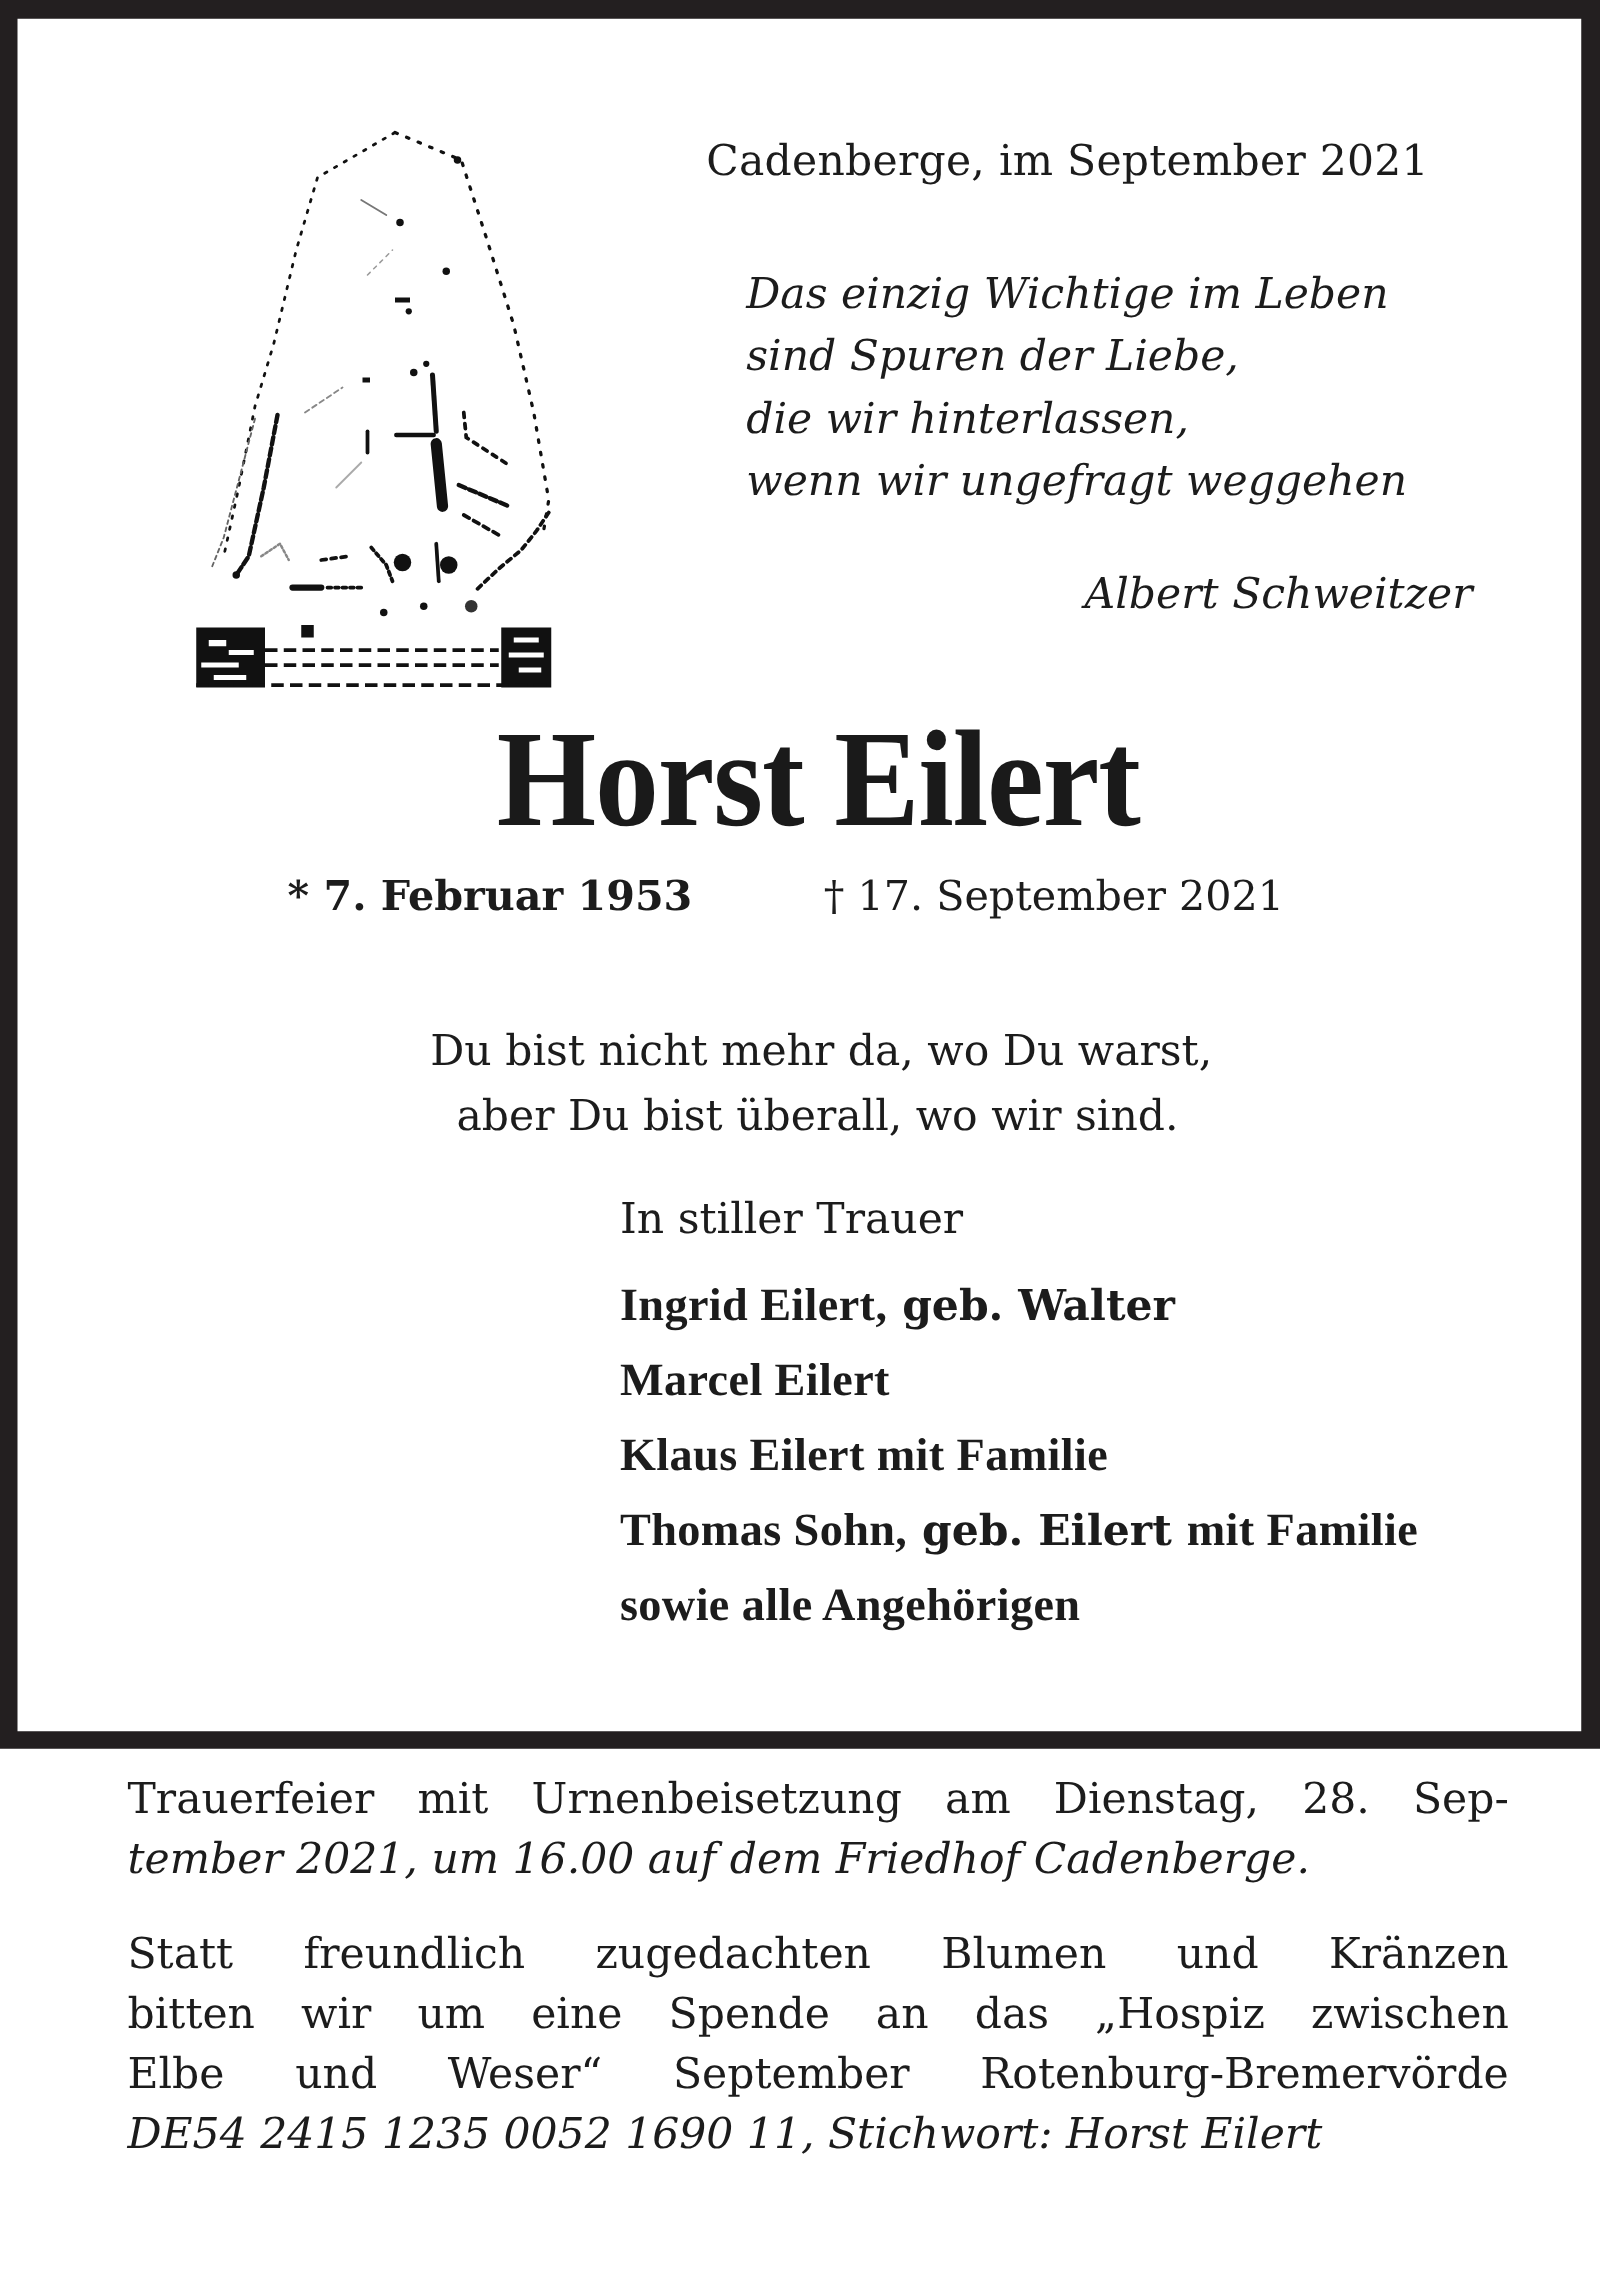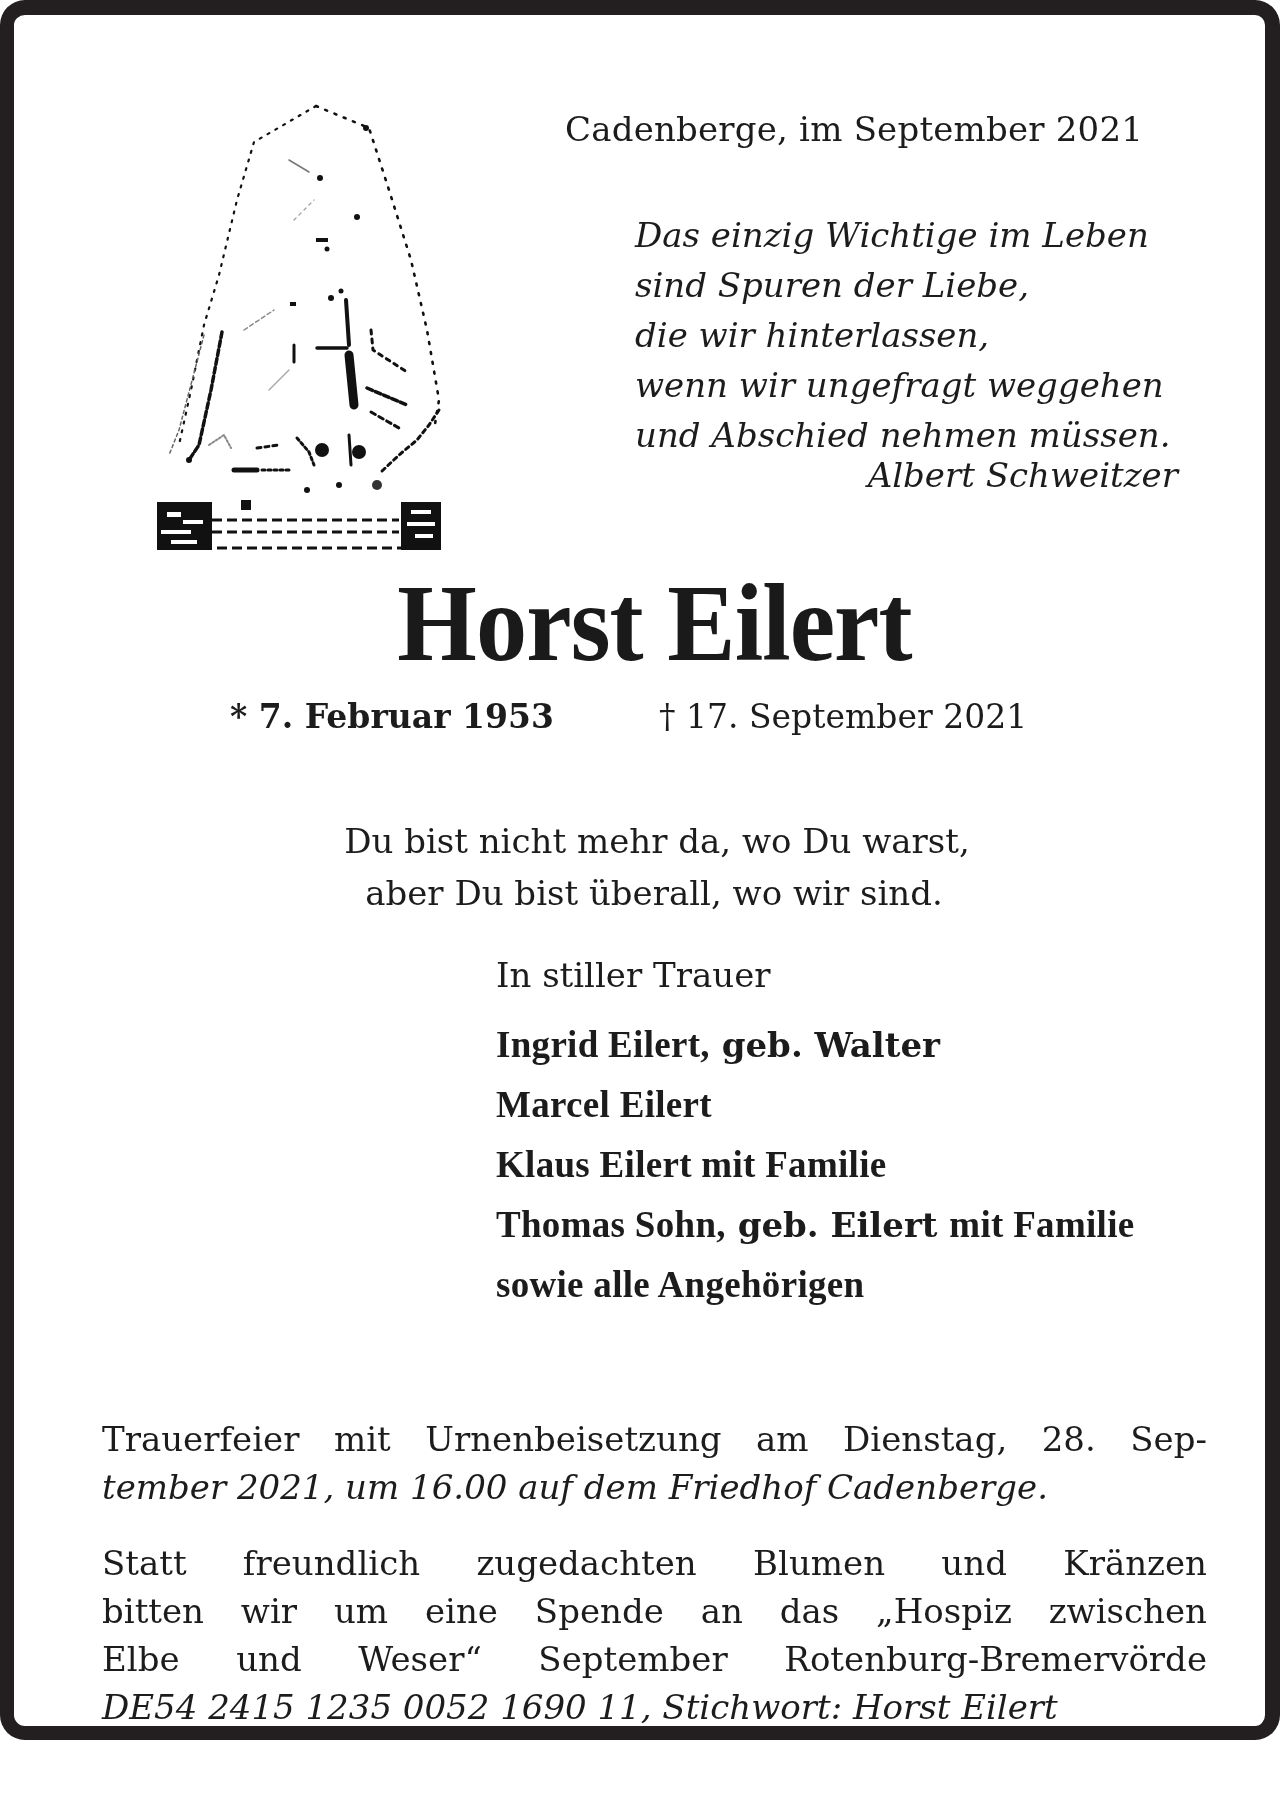--- a/index.html
+++ b/index.html
@@ -11,28 +11,27 @@
     width: 1280px;
     height: 1820px;
     position: relative;
     overflow: hidden;
     font-family: "DejaVu Serif", "Liberation Serif", serif;
     color: #1c1c1c;
   }
   .frame {
     position: absolute;
     left: 0; top: 0;
-    width: 1280px; height: 1740px;
+    width: 1280px; height: 1399px;
     box-sizing: border-box;
     border-top: 15px solid #231f20;
     border-left: 14px solid #231f20;
     border-right: 15px solid #231f20;
     border-bottom: 14px solid #231f20;
     background: #ffffff;
-    border-radius: 25px;
   }
   .abs { position: absolute; white-space: nowrap; }
 
   
   .ship {
     position: absolute;
     left: 135px;
     top: 85px;
     width: 295px;
     height: 455px;
@@ -46,21 +45,21 @@
     line-height: 44px;
   }
 
   .quote {
     left: 583px;
     top: 195px;
     font-size: 34px;
     font-style: italic;
     line-height: 50px;
   }
-  .quote .line { display: block; height: 50px; margin-left: 38px; }
+  .quote .line { display: block; height: 50px; }
   .quote-author {
     position: absolute;
     right: 87px;
     top: 440px;
     font-size: 34px;
     font-style: italic;
     white-space: nowrap;
   }
 
   .name {
@@ -208,21 +207,20 @@
     </g>
   </svg>
 
   <div class="abs place-date">Cadenberge, im September 2021</div>
 
   <div class="abs quote">
     <span class="line">Das einzig Wichtige im Leben</span>
     <span class="line">sind Spuren der Liebe,</span>
     <span class="line">die wir hinterlassen,</span>
     <span class="line">wenn wir ungefragt weggehen</span>
-    <span class="line">und Abschied nehmen müssen.</span>
   </div>
   <div class="quote-author">Albert Schweitzer</div>
 
   <div class="abs name">
     <span>Horst Eilert</span>
   </div>
 
   <div class="abs dates birth">* 7. Februar 1953</div>
   <div class="abs dates death">† 17. September 2021</div>
 

